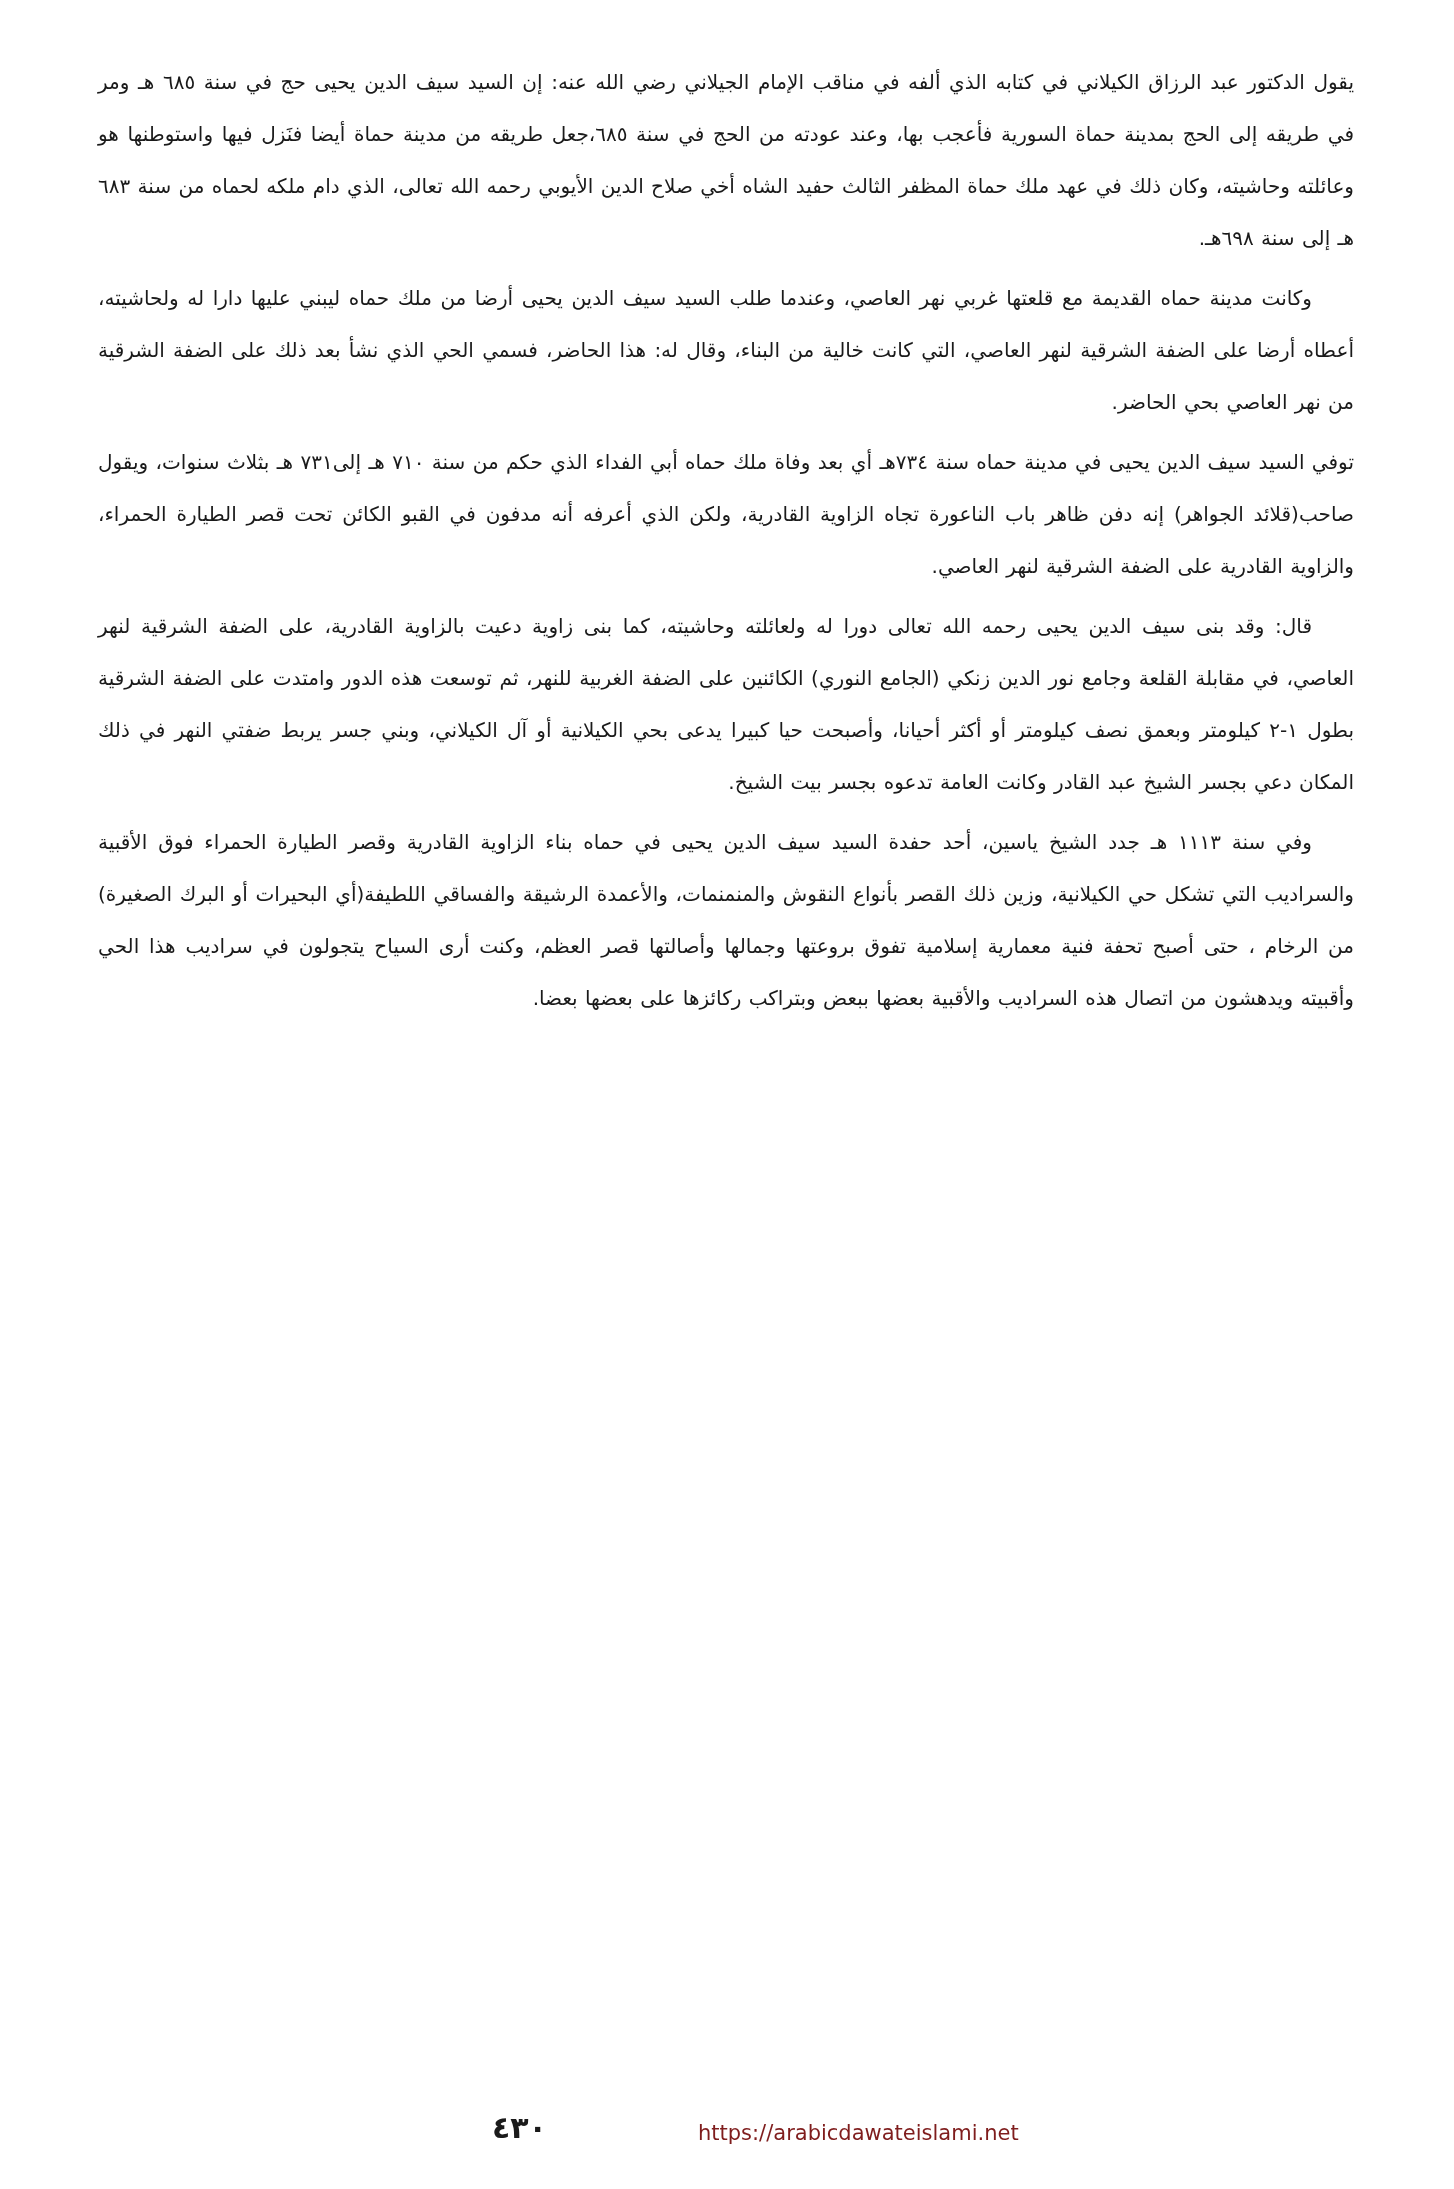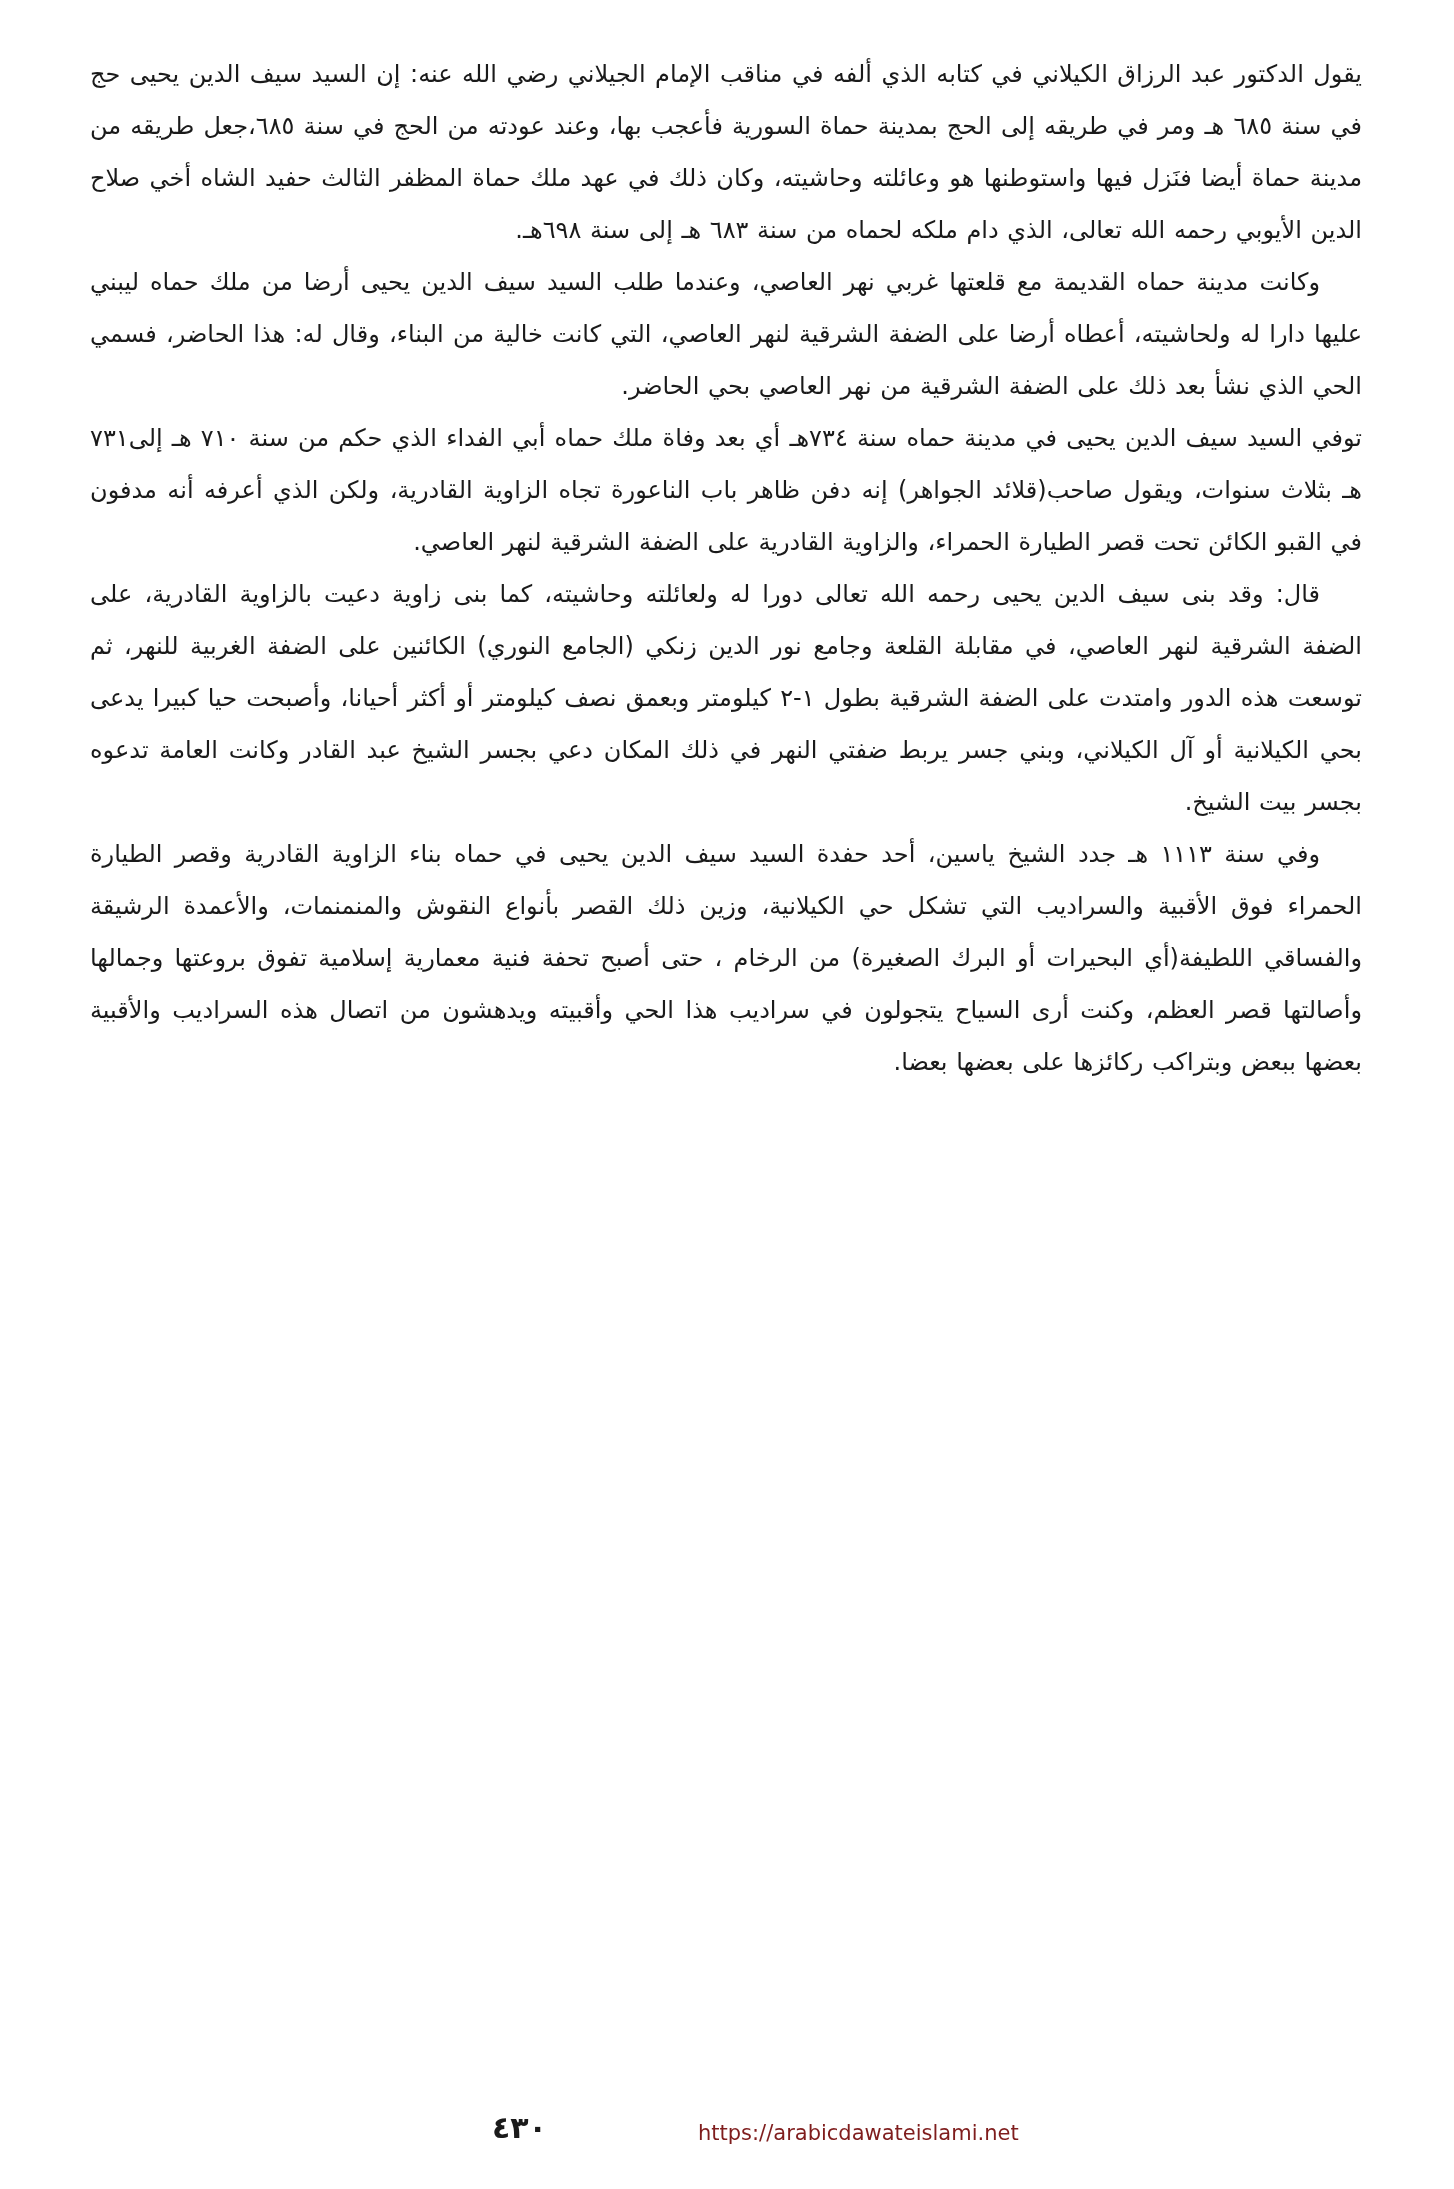--- a/index.html
+++ b/index.html
@@ -18,26 +18,26 @@
     overflow: hidden;
   }
   .text-block {
     position: absolute;
     top: 48px;
     right: 92px;
     width: 1272px;
     direction: rtl;
   }
   .para {
-    margin: 0;
+    margin: 8px;
     padding: 0;
     direction: rtl;
     unicode-bidi: embed;
     text-align: justify;
-    font-size: 24px;
+    font-size: 20px;
     line-height: 52px;
     word-spacing: 1px;
   }
   .para.indented {
     text-indent: 42px;
   }
   .page-number {
     position: absolute;
     bottom: 44px;
     left: 492px;

